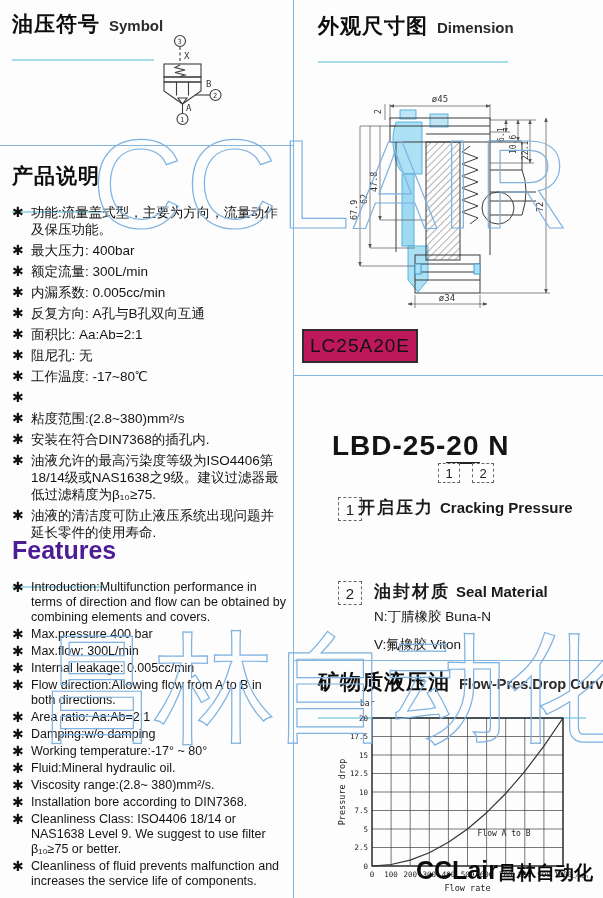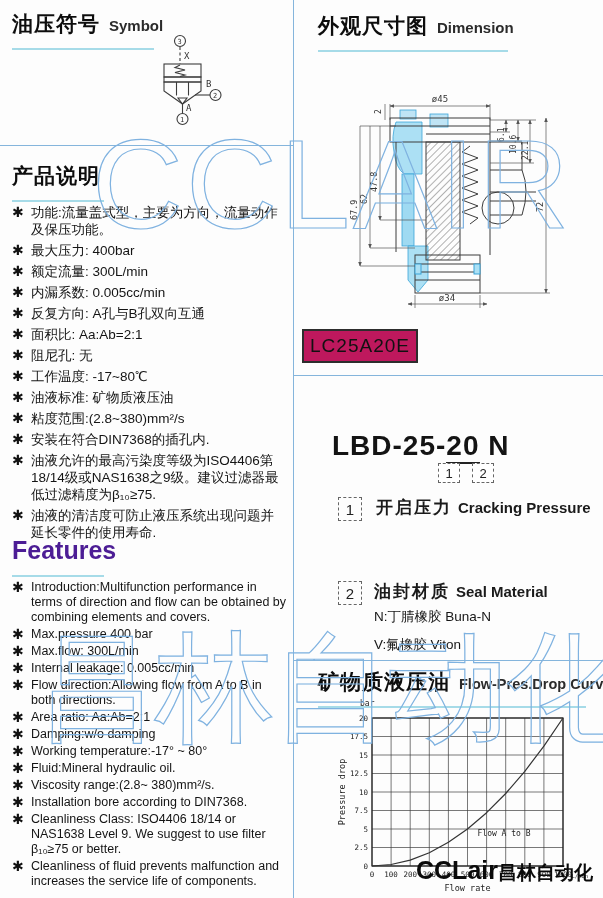--- a/index.html
+++ b/index.html
@@ -2,21 +2,21 @@
 <html><head>
 <meta charset="utf-8">
 <style>
   html,body{margin:0;padding:0;background:#e8e8e8;}
   .page{position:relative;width:603px;height:898px;background:#fdfdfd;overflow:hidden;
         font-family:"Liberation Sans",sans-serif;color:#1a1a1a;}
   
   .div-v{position:absolute;background:#85b5dc;width:1px;}
   .div-h{position:absolute;background:#85b5dc;height:1px;}
   
-  .sec-head{position:absolute;border-bottom:2px solid #a6dbe8;padding-bottom:10px;white-space:nowrap;}
+  .sec-head{position:absolute;border-bottom:2px solid #a6dbe8;padding-bottom:21px;white-space:nowrap;}
   .sec-head .zh{font-size:21px;font-weight:bold;color:#0d0d0d;letter-spacing:1px;}
   .sec-head .en{font-size:15px;font-weight:600;color:#2b2b2b;margin-left:9px;}
   .feat-title{font-size:25px;font-weight:bold;color:#4c1d95;}
   
   .list{position:absolute;}
   .item{display:flex;align-items:flex-start;margin-bottom:4px;}
   .item .bullet{flex:0 0 19px;font-size:14px;line-height:17px;color:#111;}
   .item .txt{font-size:13.5px;line-height:17px;color:#141414;}
   #features-list .item{margin-bottom:2px;}
   #features-list .item .txt{font-size:12.5px;line-height:15px;}
@@ -121,21 +121,20 @@
     <div class="item">
         <span class="bullet">✱</span>
         <span class="txt">阻尼孔: 无</span>
       </div>
     <div class="item">
         <span class="bullet">✱</span>
         <span class="txt">工作温度: -17~80℃</span>
       </div>
     <div class="item">
         <span class="bullet">✱</span>
-        <span class="txt">油液标准: 矿物质液压油</span>
       </div>
     <div class="item">
         <span class="bullet">✱</span>
         <span class="txt">粘度范围:(2.8~380)mm²/s</span>
       </div>
     <div class="item">
         <span class="bullet">✱</span>
         <span class="txt">安装在符合DIN7368的插孔内.</span>
       </div>
     <div class="item">
@@ -289,21 +288,21 @@
 
   <div class="model-box" style="left:302px;top:329px;width:112px;height:30px;">LC25A20E</div>
 
   <div class="model-line" style="left:332px;top:430px;">
     <span>LBD-25-</span><span class="u">20</span>&nbsp;<span>N</span>
   </div>
   <div class="dash-box" style="left:438px;top:463px;">1</div>
   <div class="dash-box" style="left:472px;top:463px;">2</div>
 
   <div class="grp-box" style="left:338px;top:497px;">1</div>
-  <div class="grp-title" style="left:376px;top:496px;">
+  <div class="grp-title" style="left:358px;top:496px;">
     <span class="zh">开启压力</span><span class="en">Cracking Pressure</span>
   </div>
 
   <div class="grp-box" style="left:338px;top:581px;">2</div>
   <div class="grp-title" style="left:374px;top:580px;">
     <span class="zh">油封材质</span><span class="en">Seal Material</span>
   </div>
   <div class="grp-opts" style="left:374px;top:608px;">
     <div style="margin-bottom:10px;">N:丁腈橡胶 Buna-N</div>
     <div>V:氟橡胶 Viton</div>

